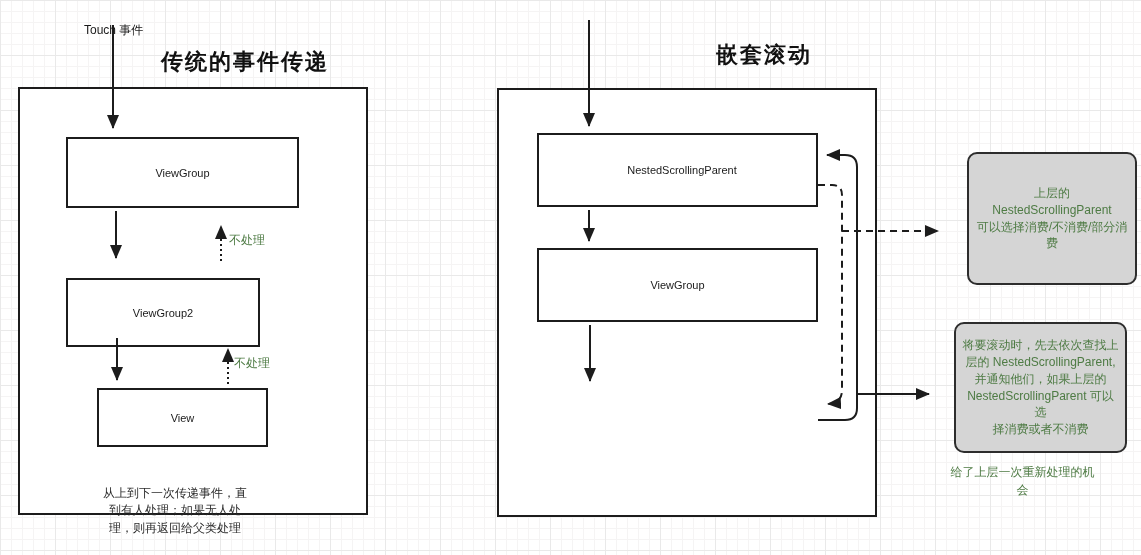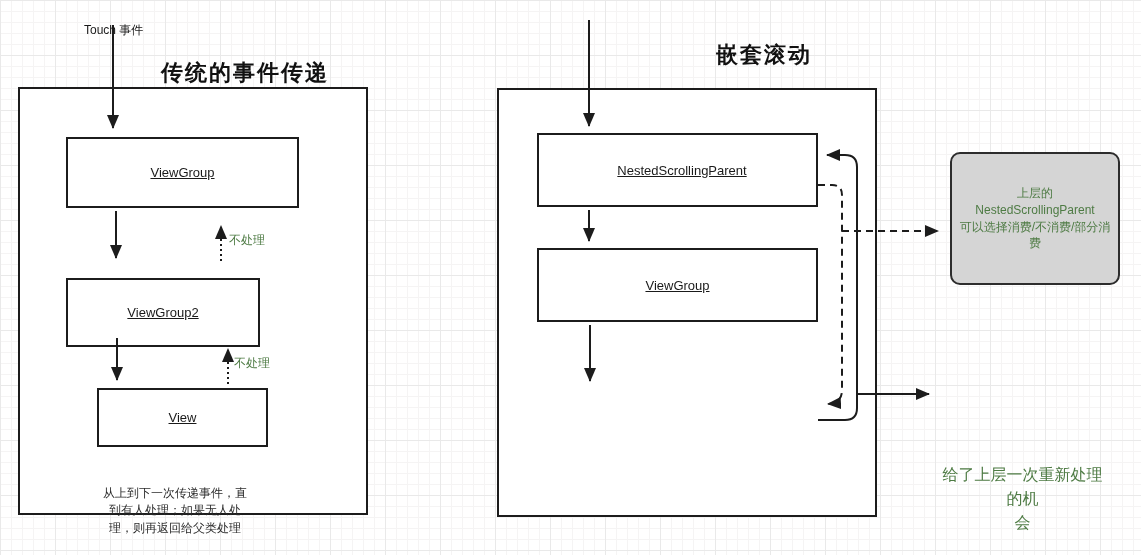--- a/index.html
+++ b/index.html
@@ -10,63 +10,68 @@
       linear-gradient(to right,#e9e9e9 1px,transparent 1px),
       linear-gradient(to bottom,#e9e9e9 1px,transparent 1px),
       linear-gradient(to right,#f5f4f4 1px,transparent 1px),
       linear-gradient(to bottom,#f5f4f4 1px,transparent 1px);
     background-size:55px 55px,55px 55px,11px 11px,11px 11px;
   }
   .outer{position:absolute;border:2px solid #1c1c1c;background:#ffffff;box-sizing:border-box;}
   .node{
     position:absolute;border:2px solid #1c1c1c;background:#ffffff;box-sizing:border-box;
     display:flex;align-items:center;justify-content:center;
-    font-size:13px;color:#1a1a1a;text-decoration:underline;
+    font-size:11px;color:#1a1a1a;
   }
   .diagram-title{position:absolute;font-size:22px;font-weight:bold;color:#111;text-align:center;letter-spacing:2px;}
   .small-label{position:absolute;font-size:12px;color:#1a1a1a;white-space:nowrap;}
   .green{color:#4e7b44;}
   .note-text{position:absolute;font-size:12px;color:#2b2b2b;text-align:center;line-height:1.45;white-space:pre-line;}
   .annotation{
     position:absolute;background:#d5d5d5;border:2px solid #2d2d2d;border-radius:10px;box-sizing:border-box;
     display:flex;align-items:center;justify-content:center;text-align:center;
-    font-size:12px;line-height:1.4;color:#4e7b44;white-space:pre-line;padding:6px;
+    font-size:12px;line-height:1.4;color:#4e7b44;white-space:pre-line;padding:6px;margin-left:17px;
   }
-  .caption{position:absolute;font-size:16px;color:#4e7b44;text-align:center;line-height:1.5;white-space:pre-line;}
+  .caption{position:absolute;font-size:12px;color:#4e7b44;text-align:center;line-height:1.5;white-space:pre-line;}
   svg.connectors{position:absolute;left:0;top:0;pointer-events:none;}
 </style>
 </head>
 <body>
 
 <div class="canvas">
 
   <div class="outer" style="left:18px;top:87px;width:350px;height:428px;"></div>
   <div class="outer" style="left:497px;top:88px;width:380px;height:429px;"></div>
 
-  <div class="diagram-title" style="left:120px;top:58px;width:250px;font-family:Liberation Mono, monospace;">传统的事件传递</div>
+  <div class="diagram-title" style="left:120px;top:47px;width:250px;font-family:Liberation Mono, monospace;">传统的事件传递</div>
   <div class="diagram-title" style="left:562px;top:40px;width:250px;text-align:right;">嵌套滚动</div>
   <div class="small-label" style="left:84px;top:22px;text-align:center;">Touch 事件</div>
 
   <div class="node" style="left:66px;top:137px;width:233px;height:71px;">ViewGroup</div>
   <div class="node" style="left:66px;top:278px;width:194px;height:69px;">ViewGroup2</div>
   <div class="node" style="left:97px;top:388px;width:171px;height:59px;text-align:right;">View</div>
 
   <div class="small-label green" style="left:229px;top:232px;">不处理</div>
   <div class="small-label green" style="left:234px;top:355px;">不处理</div>
 
   <div class="note-text" style="left:90px;top:485px;width:170px;">从上到下一次传递事件，直
 到有人处理；如果无人处
 理，则再返回给父类处理</div>
 
   <div class="node" style="left:537px;top:133px;width:281px;height:74px;padding-left:9px;">NestedScrollingParent</div>
   <div class="node" style="left:537px;top:248px;width:281px;height:74px;">ViewGroup</div>
 
   <div class="annotation" style="left:950px;top:152px;width:170px;height:133px;">上层的 NestedScrollingParent
 可以选择消费/不消费/部分消
 费</div>
+  <div class="annotation" style="left:937px;top:322px;width:173px;height:131px;">将要滚动时，先去依次查找上
+层的 NestedScrollingParent,
+并通知他们，如果上层的
+NestedScrollingParent 可以选
+择消费或者不消费</div>
   <div class="caption" style="left:935px;top:463px;width:175px;">给了上层一次重新处理的机
 会</div>
 
   <svg class="connectors" width="1141" height="555" viewBox="0 0 1141 555">
     <defs>
       <marker id="arrow" markerWidth="9" markerHeight="8" refX="6.5" refY="3" orient="auto" markerUnits="strokeWidth">
         <path d="M0,0 L7,3 L0,6 Z" fill="#1c1c1c"></path>
       </marker>
     </defs>
     <g stroke="#1c1c1c" stroke-width="2" fill="none">

